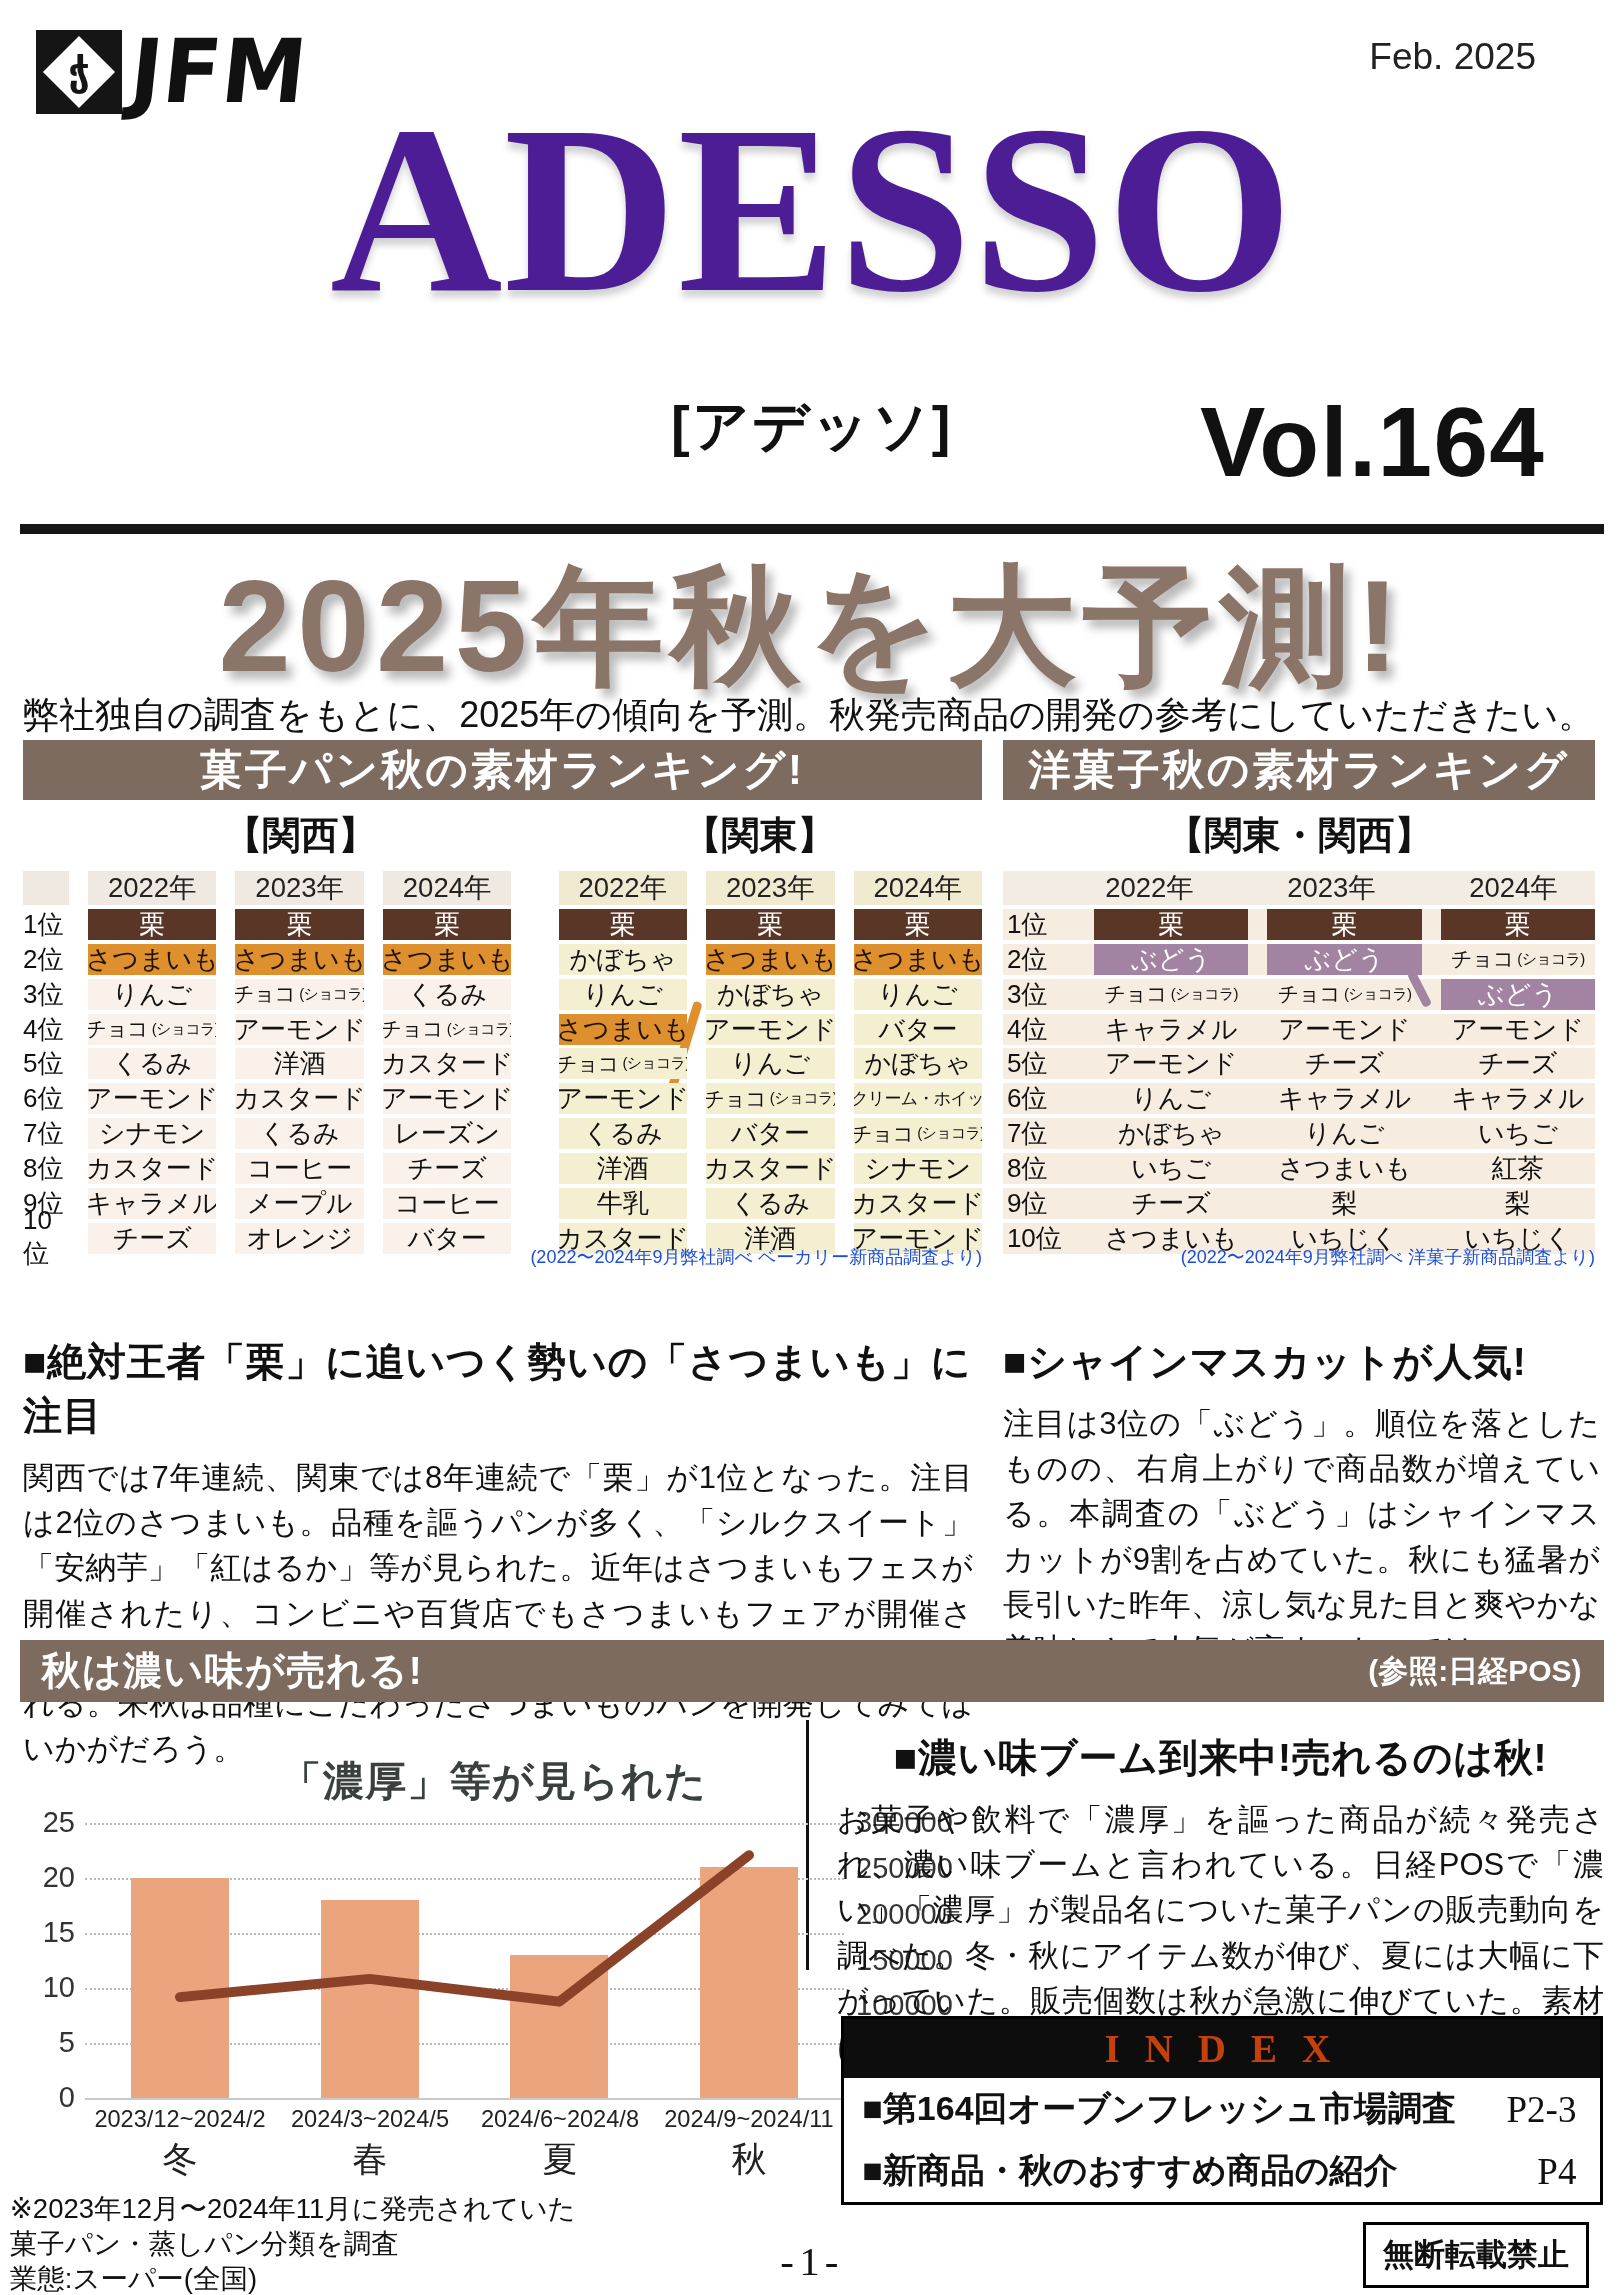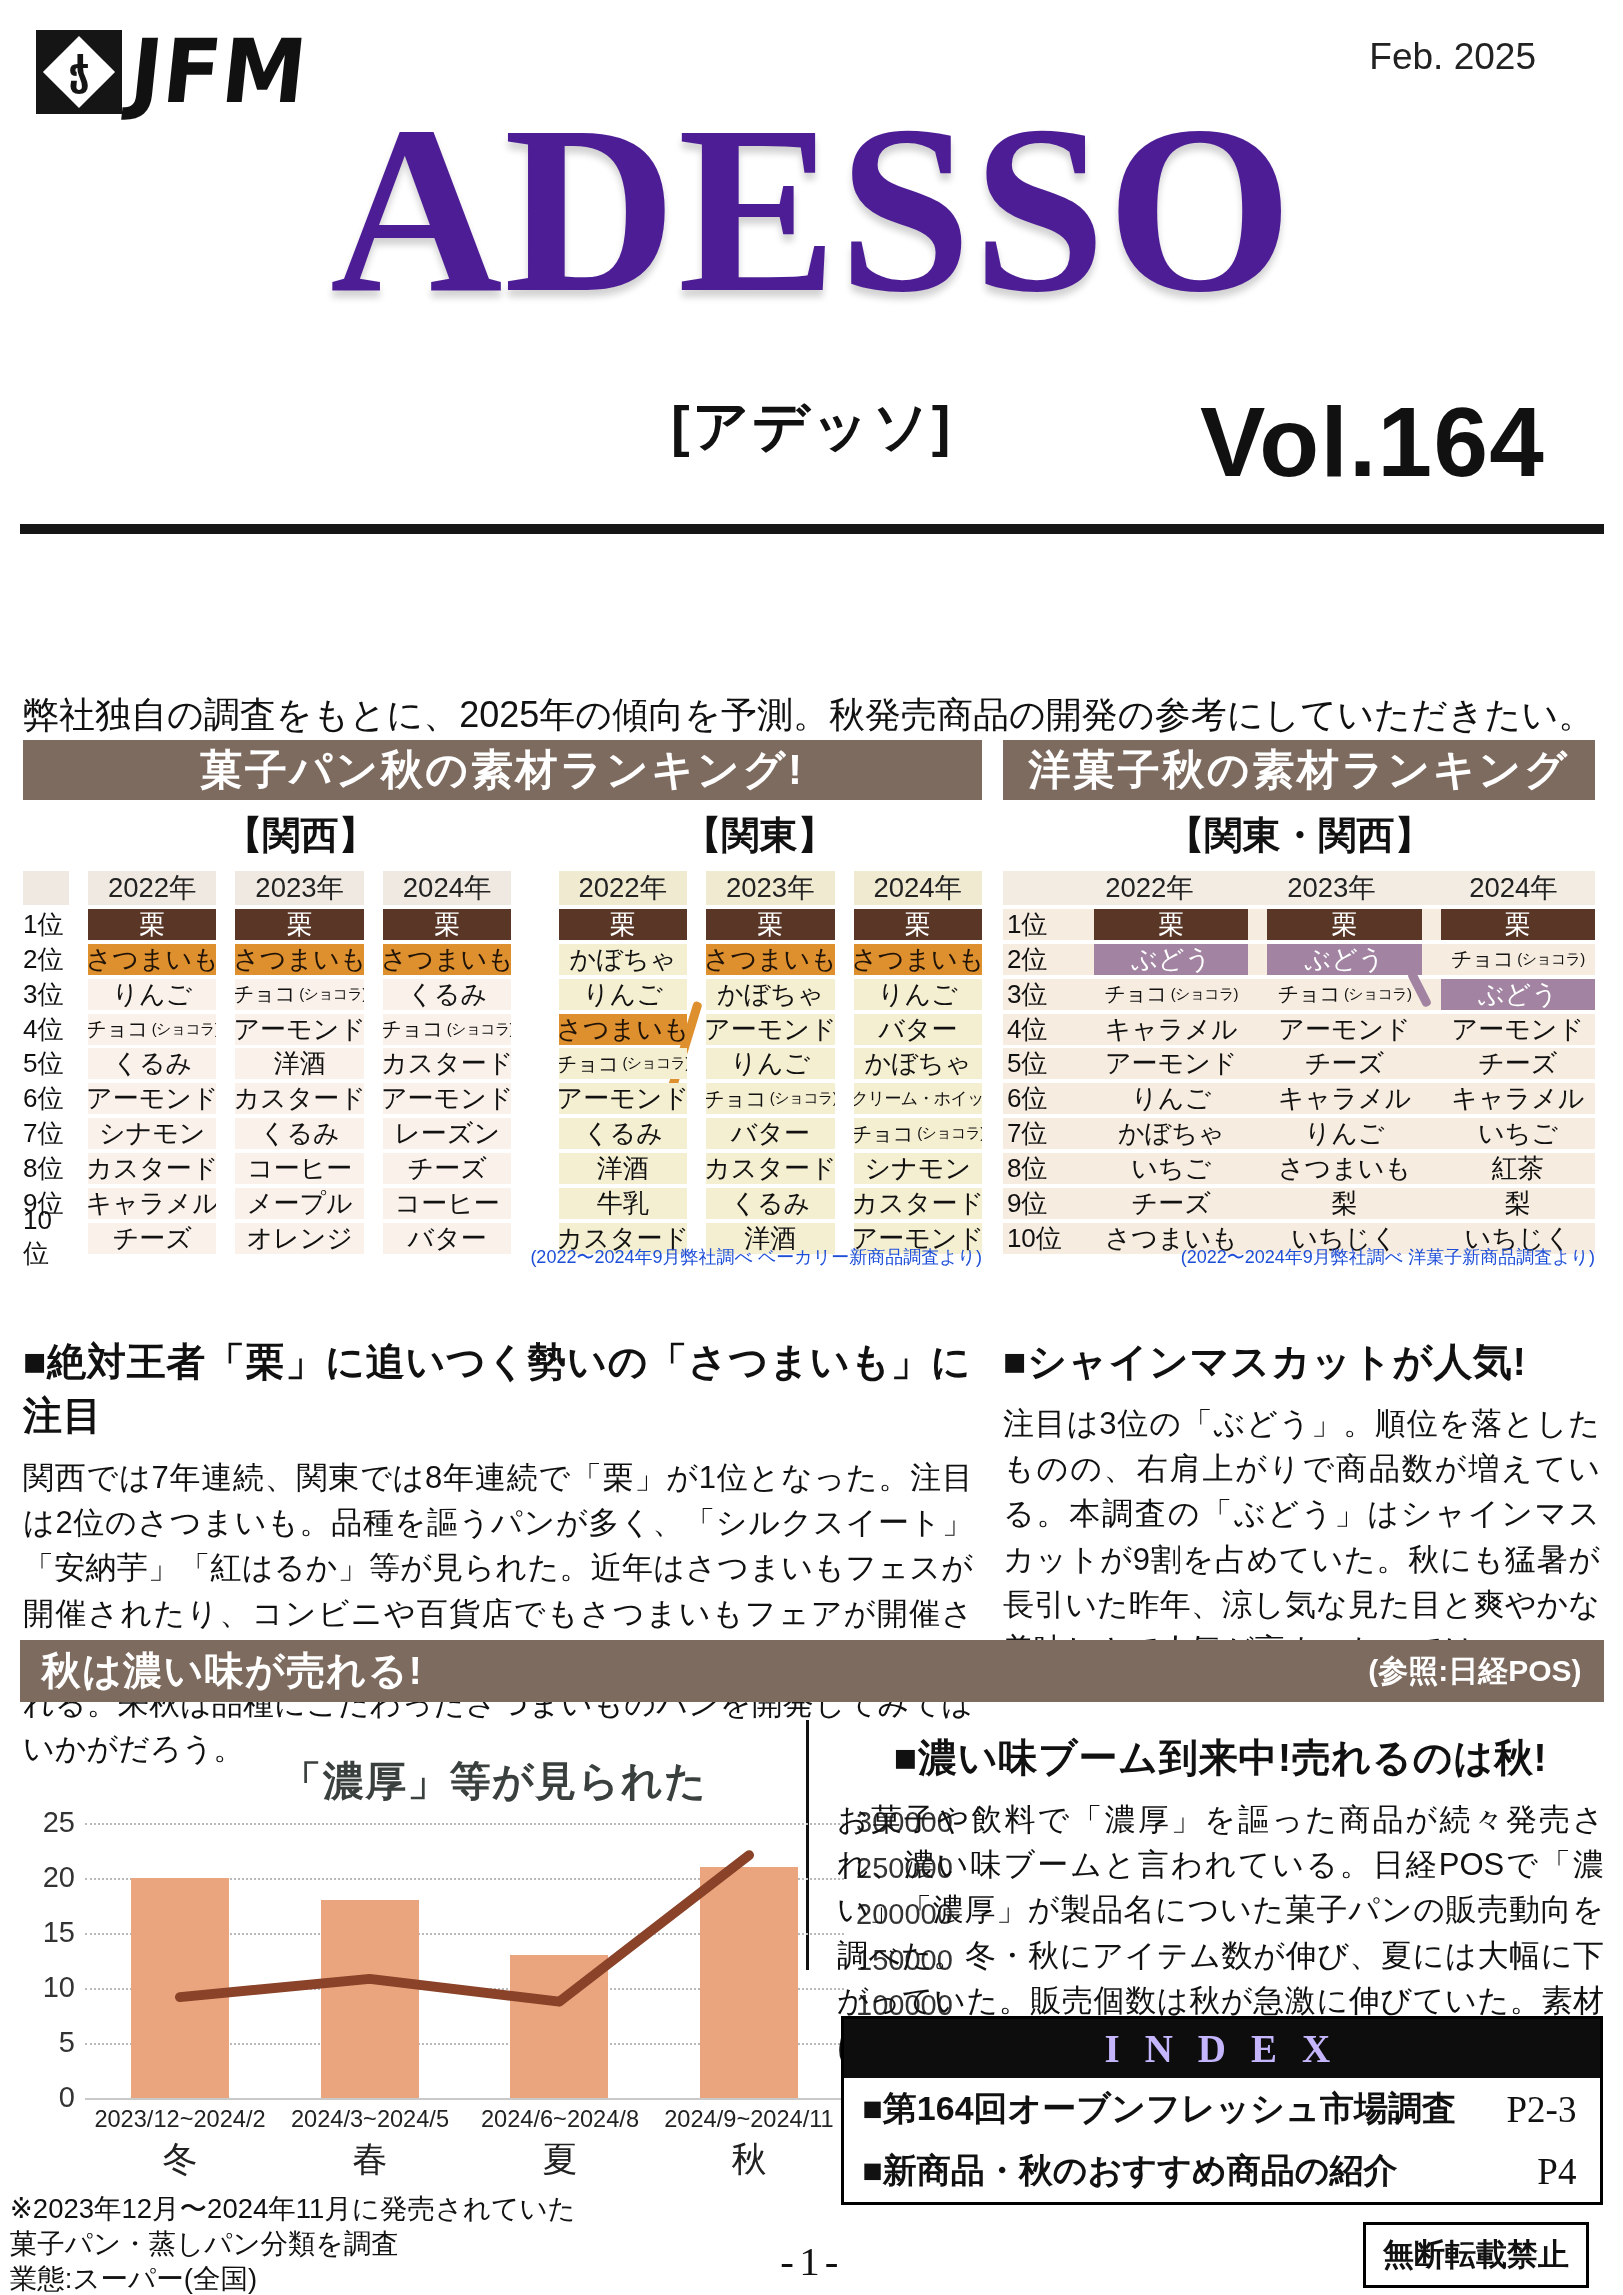--- a/index.html
+++ b/index.html
@@ -95,21 +95,21 @@
   #lineSvg{position:absolute;left:0;top:0;overflow:visible;}
   .tickL{position:absolute;width:49px;text-align:right;font-size:29px;color:#333;left:0;}
   .tickR{position:absolute;left:830px;font-size:29px;color:#333;}
   .xlab{position:absolute;top:368px;width:190px;text-align:center;font-size:23.6px;color:#222;}
   .season{position:absolute;top:398px;width:190px;text-align:center;font-size:35px;color:#222;}
   #legend{position:absolute;left:0;top:434px;width:877px;display:flex;justify-content:center;
           gap:39px;align-items:center;font-size:27.5px;}
   .sw{display:inline-block;width:63px;height:19.6px;border-radius:9.2px;margin-right:9.2px;vertical-align:middle;}
   
   #index-box{position:absolute;left:841px;top:2016px;width:756px;border:3.9px solid #000;background:#fff;}
-  #index-head{background:#0d0d0d;color:#c4b5fd;text-align:center;font-size:39px;font-weight:700;
+  #index-head{background:#0d0d0d;color:#c2410c;text-align:center;font-size:39px;font-weight:700;
               letter-spacing:25px;padding:6.5px 0 7.9px 15.7px;
               font-family:"Liberation Serif","DejaVu Serif",serif;}
   .idx-row{display:flex;justify-content:space-between;align-items:center;padding:7.9px 23.6px 7.9px 18.3px;}
   .idx-label{font-size:34px;font-weight:700;}
   .idx-page{font-size:37px;font-family:"Liberation Serif","DejaVu Serif",serif;}
   
   .footnote{position:absolute;left:9.8px;top:2191px;font-size:27.5px;line-height:1.28;color:#111;}
   .pagenum{position:absolute;left:50%;top:2237px;transform:translateX(-50%);
            font-size:41px;font-family:"Liberation Serif","DejaVu Serif",serif;letter-spacing:5.2px;}
   .noreprint{position:absolute;left:1363px;top:2222px;border:3.3px solid #000;padding:9.2px 17px;
@@ -125,20 +125,21 @@
       <div class="dia"></div>
       <div class="glyph">ჭ</div>
     </div>
     <div class="logo-tx">JFM</div>
   </div>
   <div class="date">Feb. 2025</div>
   <div class="adesso">ADESSO</div>
   <div class="kana">[アデッソ]</div>
   <div class="vol">Vol.164</div>
   <div class="hrule"></div>
+  <div class="big-title">2025年秋を大予測!</div>
   <div class="lead">弊社独自の調査をもとに、2025年の傾向を予測。秋発売商品の開発の参考にしていただきたい。</div>
 
   <div class="bar-title" id="bread-bar">菓子パン秋の素材ランキング!</div>
   <div class="bar-title" id="sweets-bar">洋菓子秋の素材ランキング</div>
 
   <div class="region" style="left:196px;width:209px;text-align:center;">【関西】</div>
   <div class="region" style="left:655px;width:209px;text-align:center;">【関東】</div>
   <div class="region" style="left:1134px;width:331px;text-align:center;">【関東・関西】</div>
 
   <div class="rtable" id="bread-table">

